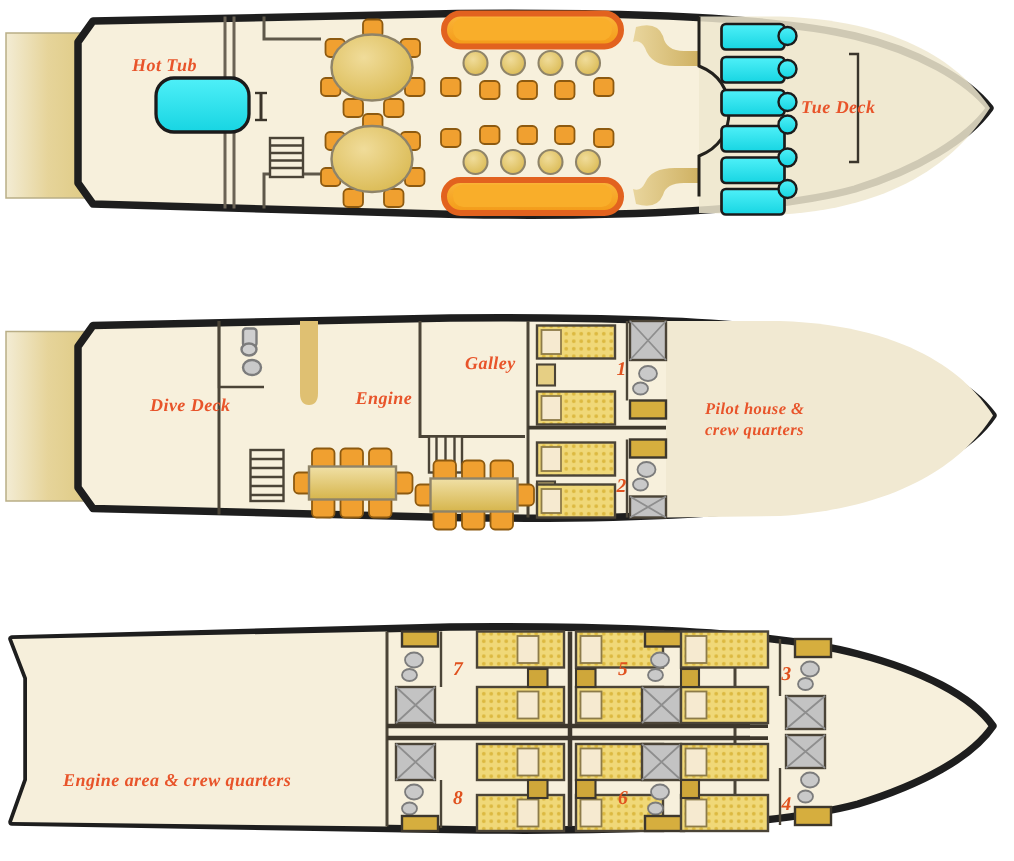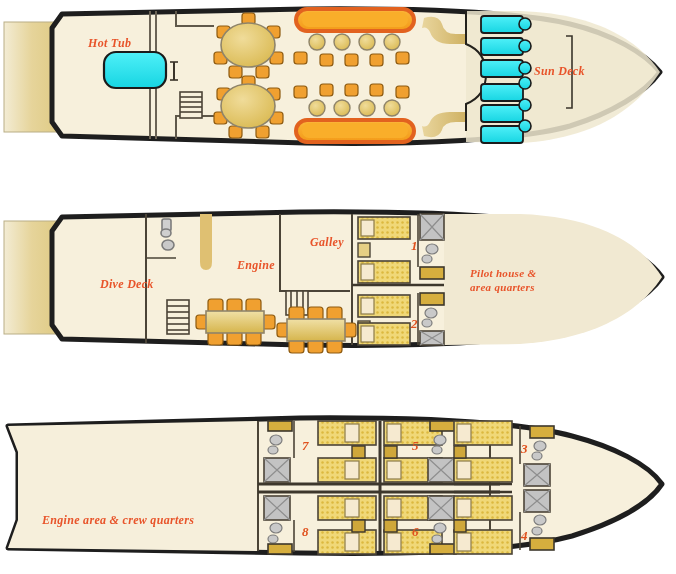--- a/index.html
+++ b/index.html
@@ -179,21 +179,21 @@
             <rect x="481" y="126" width="42" height="17" rx="3" fill="url(#cyanG)" stroke="#1b1b1b" stroke-width="1.8"></rect>
             <circle cx="525" cy="126" r="6" fill="url(#cyanG)" stroke="#1b1b1b" stroke-width="1.6"></circle>
           </g>
       </g>
 
       <path d="M566,36 L572,36 L572,108 L566,108" fill="none" stroke="#3a352b" stroke-width="1.6"></path>
     </svg>
   </div>
 
   <div class="lbl md" style="left:88px;top:36px;">Hot Tub</div>
-  <div class="lbl md" style="left:534px;top:64px;">Sun Deck</div>
+  <div class="lbl md" style="left:534px;top:64px;">Tue Deck</div>
 
   <div class="deck" id="deck-mid">
     <svg width="676" height="175" viewBox="0 0 676 175" xmlns="http://www.w3.org/2000/svg">
       <defs>
         <linearGradient id="platG2" x1="0" y1="0" x2="1" y2="0">
           <stop offset="0" stop-color="#f3ecd4"></stop>
           <stop offset="0.45" stop-color="#e6d49a"></stop>
           <stop offset="1" stop-color="#ddc87f"></stop>
         </linearGradient>
         <linearGradient id="tblG2" x1="0" y1="0" x2="0" y2="1">
@@ -315,26 +315,26 @@
           <ellipse cx="431" cy="118" rx="6" ry="5" fill="#c9c9c9" stroke="#7c7c7c" stroke-width="1.2"></ellipse>
           <ellipse cx="427" cy="128" rx="5" ry="4" fill="#c9c9c9" stroke="#7c7c7c" stroke-width="1.2"></ellipse>
           <rect x="420" y="136" width="24" height="14" fill="#c3c3c3" stroke="#4b4437" stroke-width="1.6"></rect>
           <path d="M420,136 L444,150 M444,136 L420,150" stroke="#8e8e8e" stroke-width="1.2"></path>
           <line x1="418" y1="98" x2="418" y2="150" stroke="#4b4437" stroke-width="1.6"></line>
         </g>
       </g>
     </svg>
   </div>
 
-  <div class="lbl md" style="left:100px;top:277px;">Dive Deck</div>
+  <div class="lbl md" style="left:100px;top:263px;">Dive Deck</div>
   <div class="lbl md" style="left:237px;top:258px;">Engine</div>
   <div class="lbl md" style="left:310px;top:235px;">Galley</div>
   <div class="lbl sm two" style="left:470px;top:266px;">
     <span>Pilot house &amp;</span><br>
-    <span>area quarters</span>
+    <span>crew quarters</span>
   </div>
   <div class="lbl num" style="left:411px;top:238px;">1</div>
   <div class="lbl num" style="left:411px;top:316px;">2</div>
 
   <div class="deck" id="deck-low">
     <svg width="676" height="174" viewBox="0 0 676 174" xmlns="http://www.w3.org/2000/svg">
       <defs>
         <pattern id="bedPat2" width="5" height="5" patternUnits="userSpaceOnUse">
           <rect width="5" height="5" fill="#f0d878"></rect>
           <circle cx="2.5" cy="2.5" r="1.25" fill="#dcb93f"></circle>

